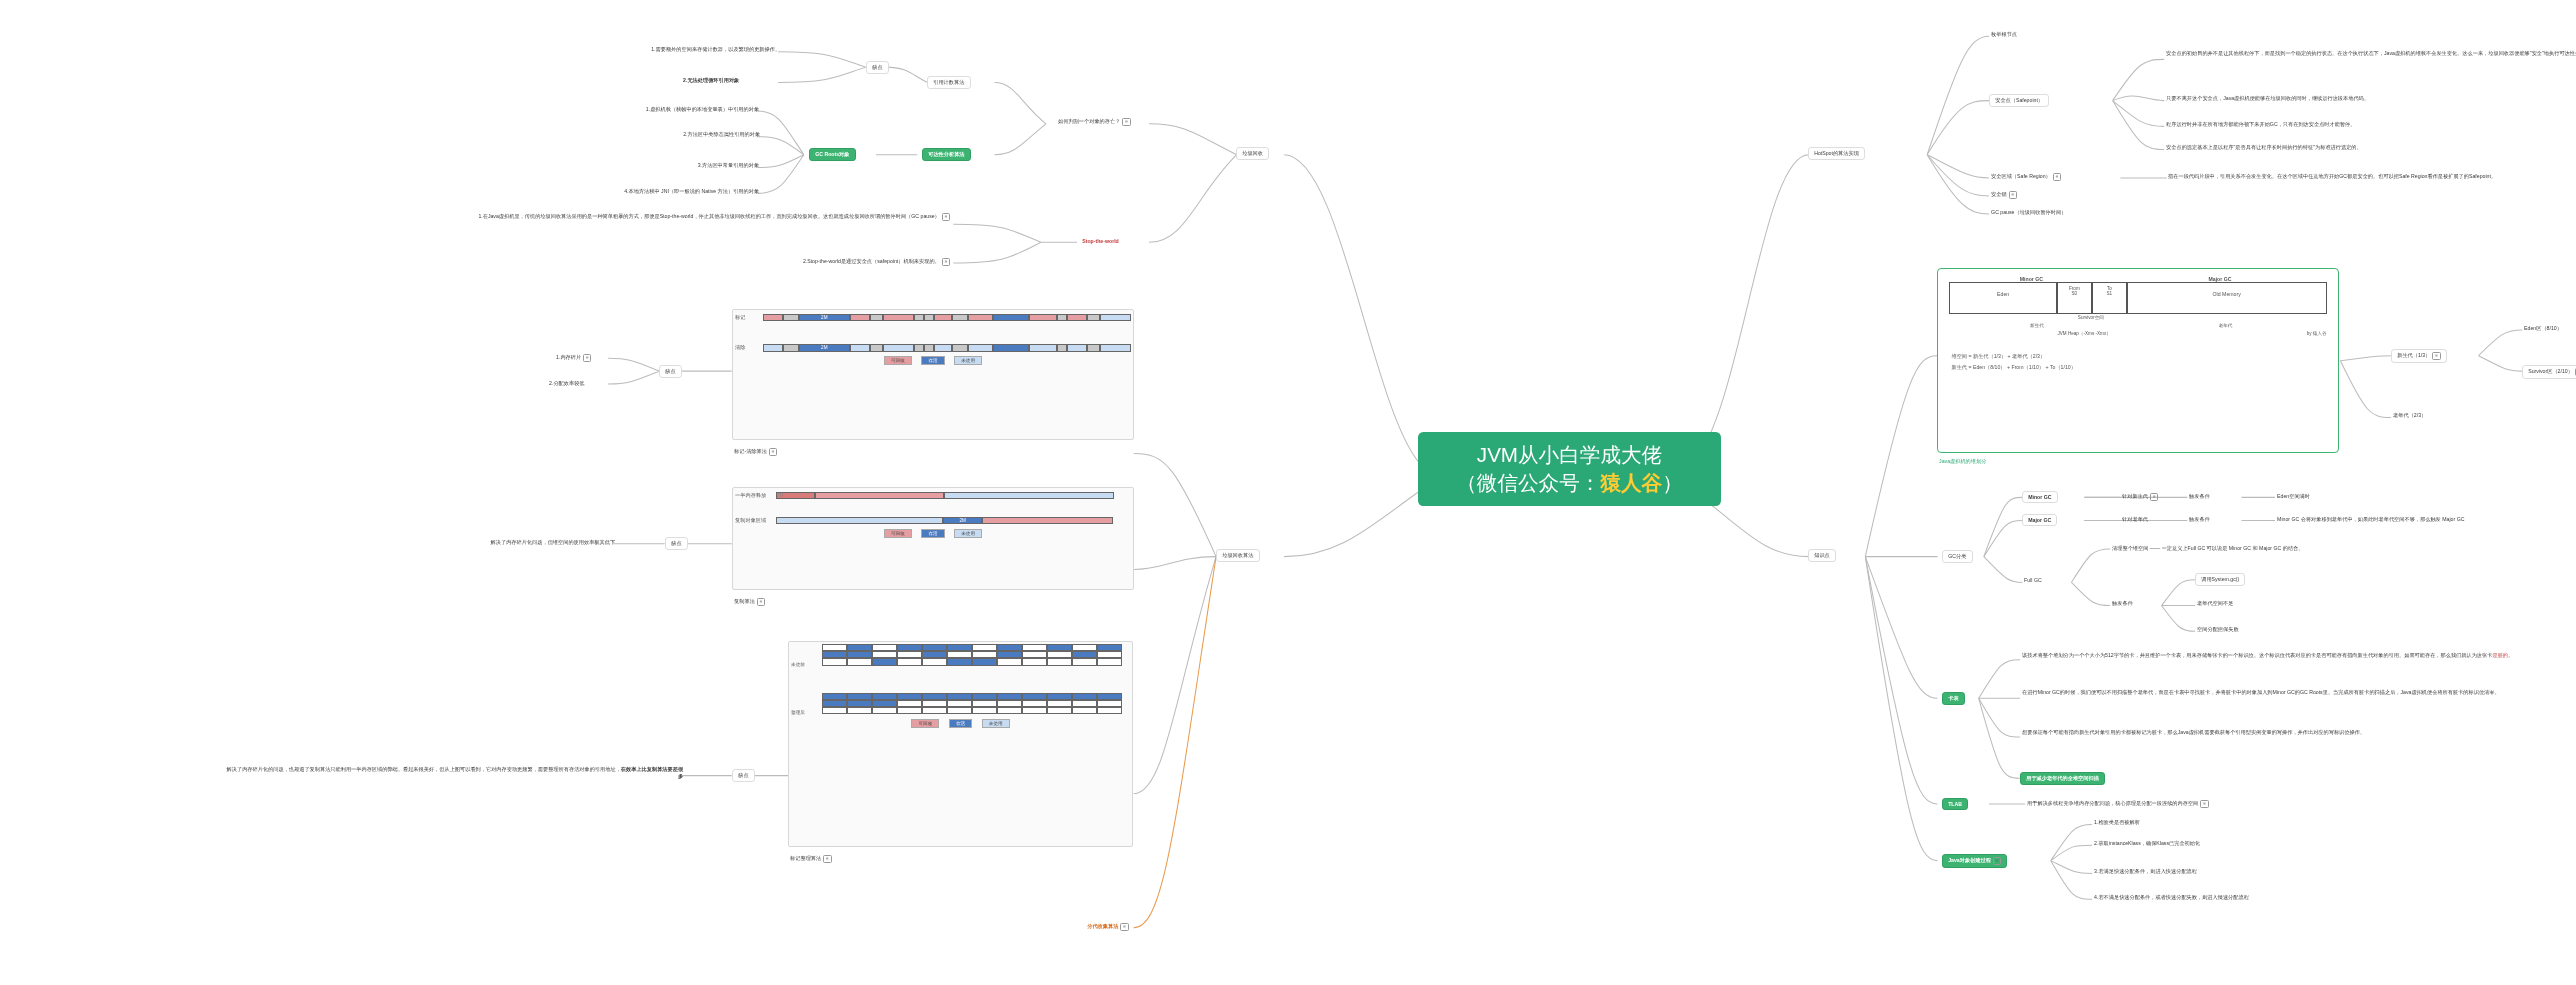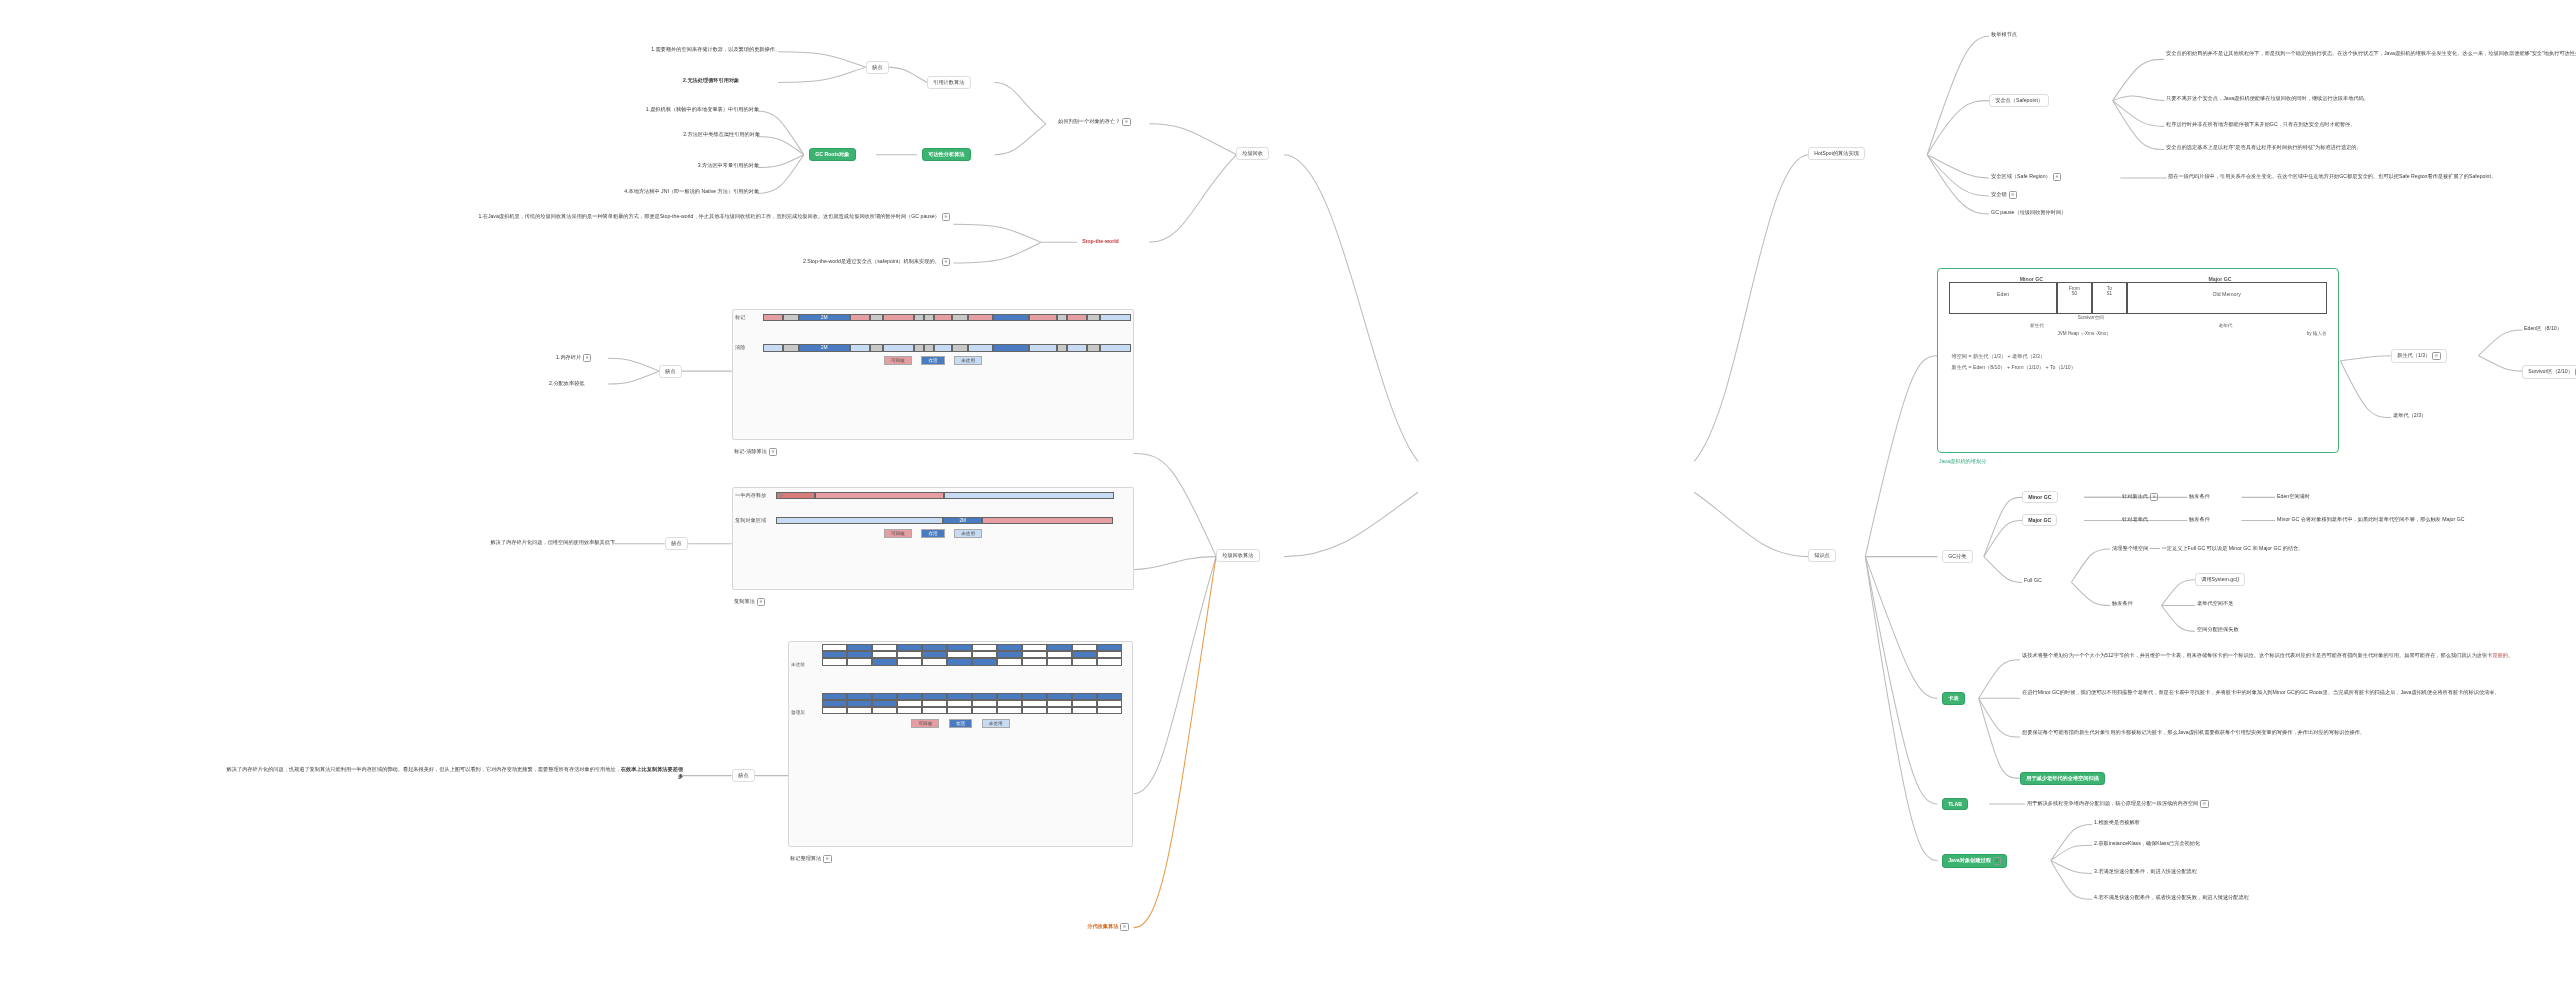--- a/index.html
+++ b/index.html
@@ -216,20 +216,24 @@
   <path d="M5330,1435 C5360,1435 5365,1435 5395,1435"></path>
 
   <path d="M3860,1560 C3895,1560 3900,1560 3930,1560"></path>
 
   <path d="M3980,1670 C4020,1610 4025,1600 4060,1600"></path>
   <path d="M3980,1670 C4020,1640 4025,1640 4060,1640"></path>
   <path d="M3980,1670 C4020,1690 4025,1695 4060,1695"></path>
   <path d="M3980,1670 C4020,1740 4025,1745 4060,1745"></path>
 </svg>
 
+<div class="node center" style="left:1418px; top:432px; width:266px;">
+  <span>JVM从小白学成大佬</span><br>
+  <span>（微信公众号：</span><span class="accent">猿人谷</span><span>）</span>
+</div>
 
 <div class="node" style="left:1236px; top:147px;"><span>垃圾回收</span></div>
 
 <div class="node plain" style="left:1056px; top:117px;"><span>如何判别一个对象的存亡？</span><span class="expander">≡</span></div>
 
 <div class="node" style="left:927px; top:76px;"><span>引用计数算法</span></div>
 <div class="node" style="left:866px; top:61px;"><span>缺点</span></div>
 <div class="node plain" style="left:582px; top:45px; text-align:right; width:196px;"><span>1.需要额外的空间来存储计数器，以及繁琐的更新操作。</span></div>
 <div class="node plain" style="left:681px; top:76px; text-align:right; font-weight:600;"><span>2.无法处理循环引用对象</span></div>
 

